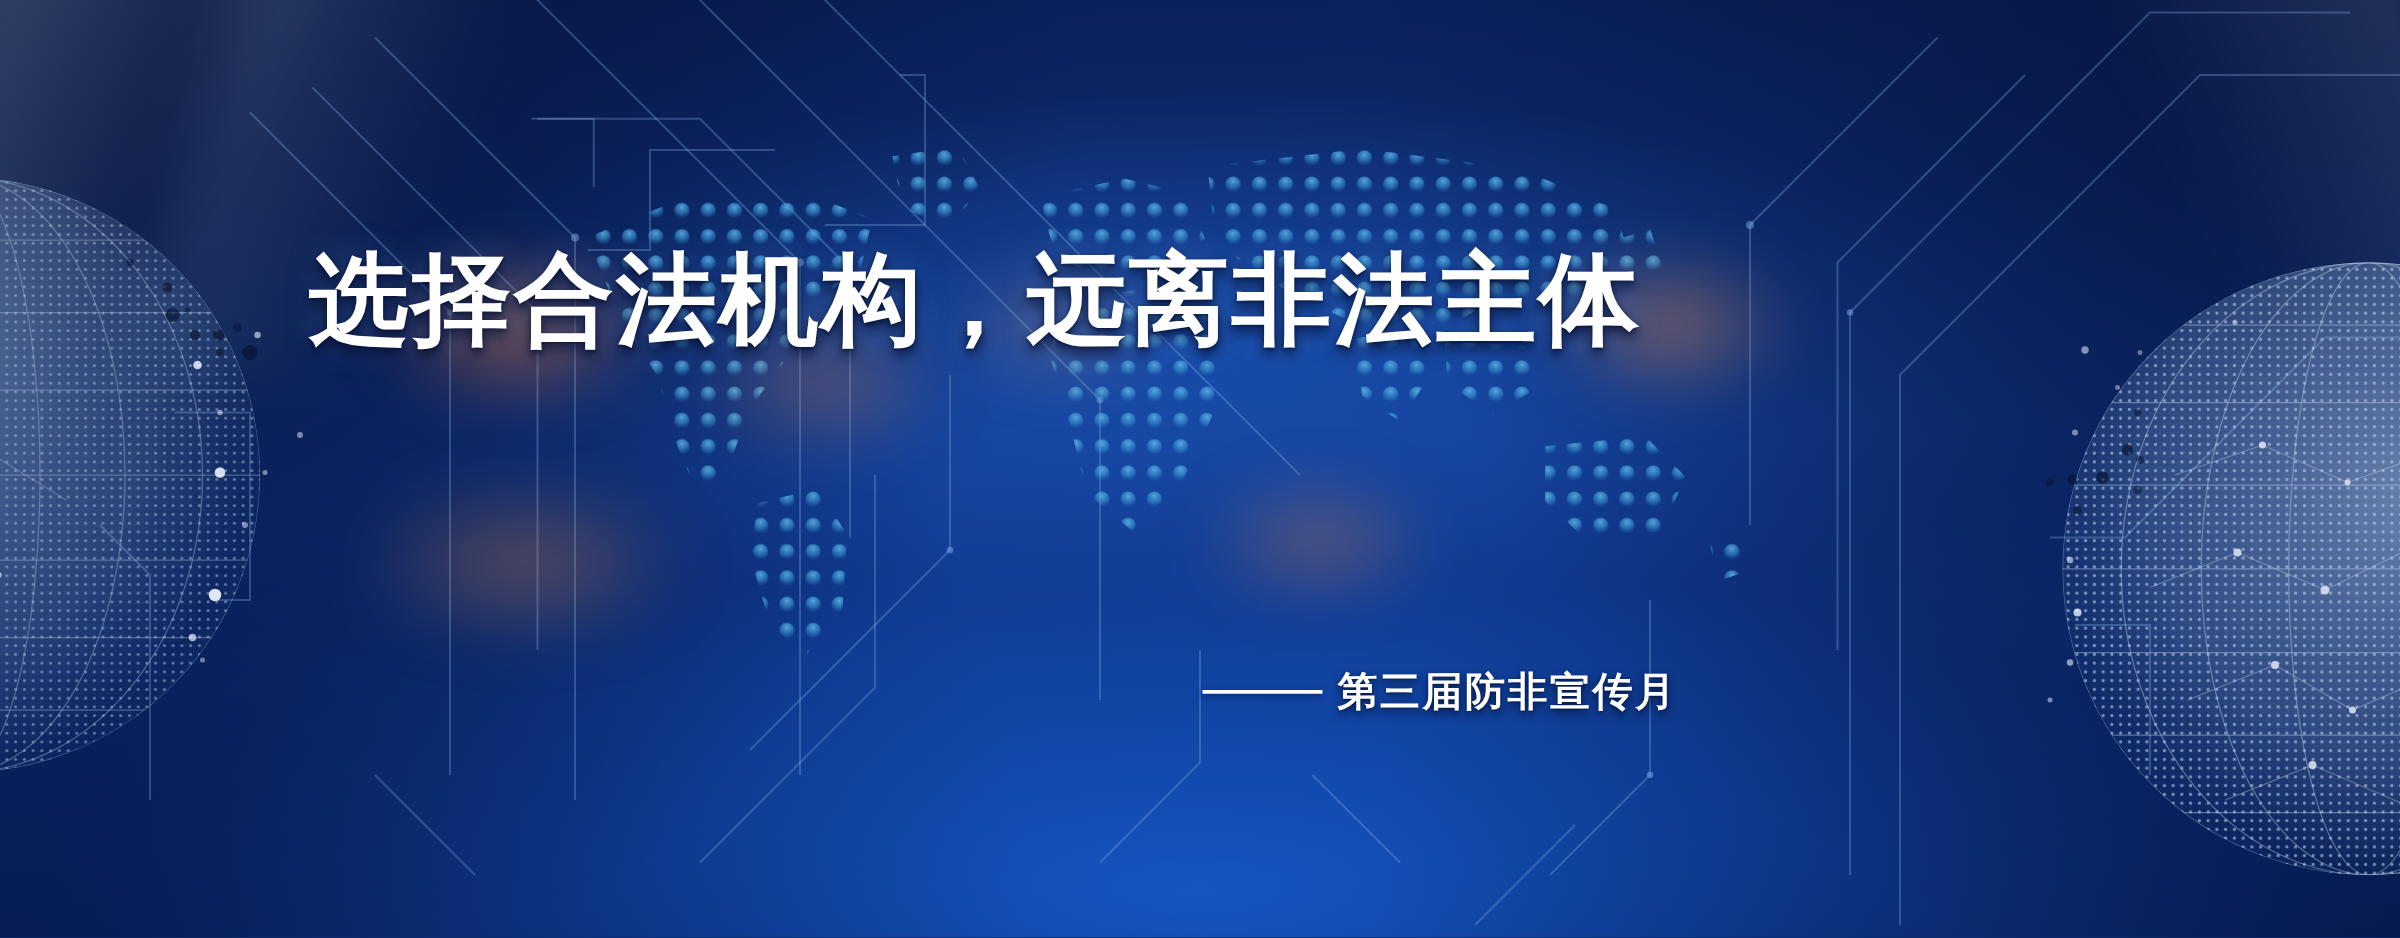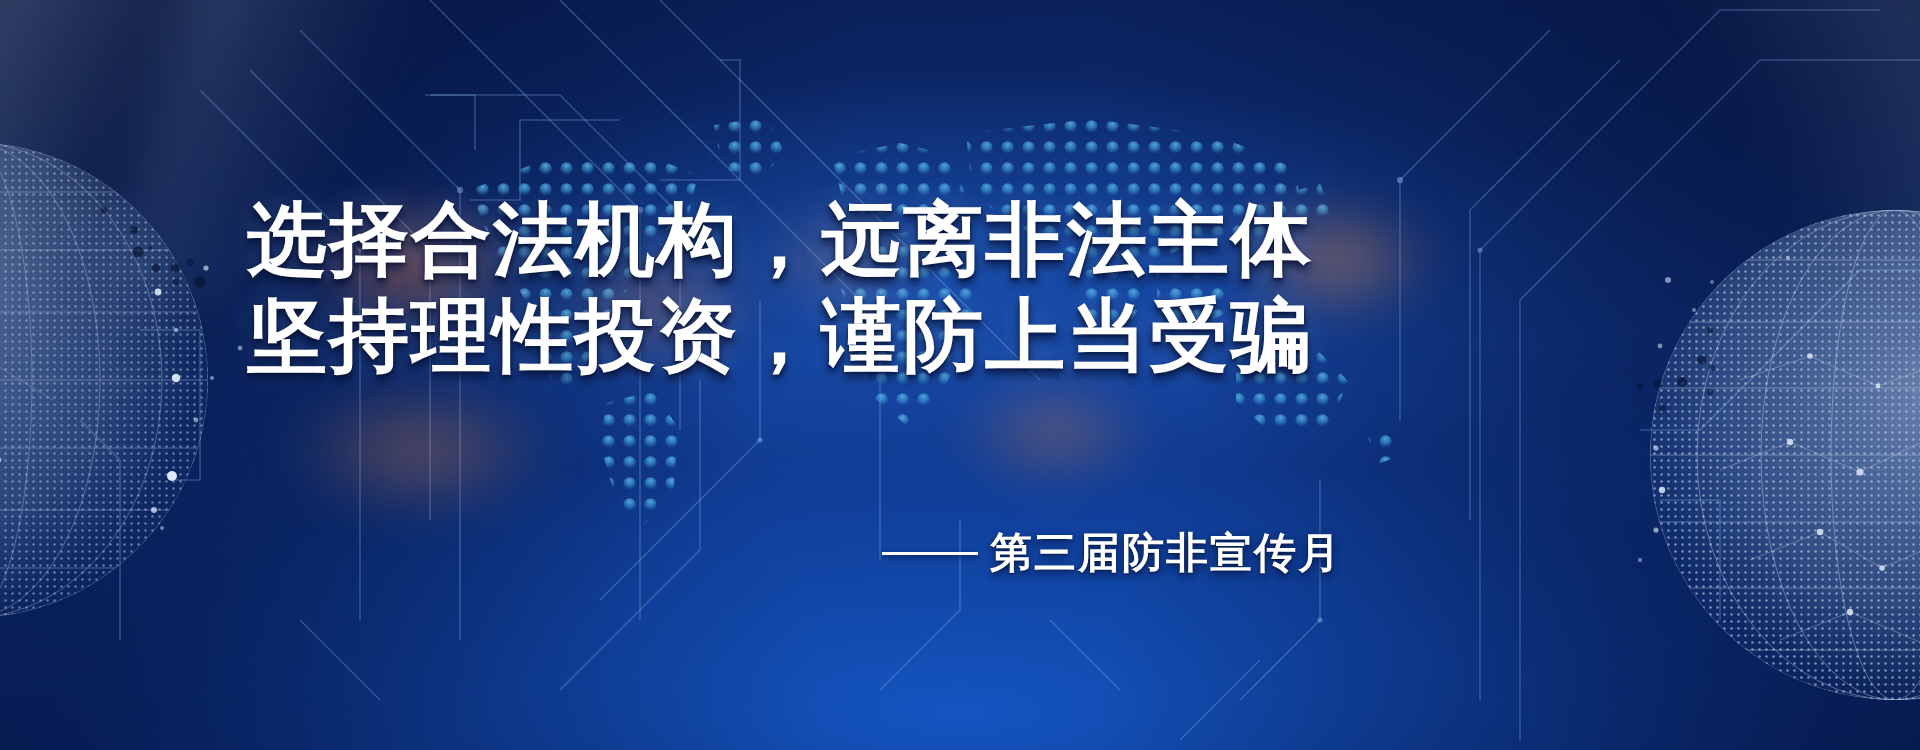--- a/index.html
+++ b/index.html
@@ -91,21 +91,21 @@
     position:absolute;left:0;top:530px;width:1560px;
     text-align:right;
     padding-right:218px;
     display:flex;justify-content:flex-end;align-items:center;gap:12px;
   }
   .rule{
     display:inline-block;width:96px;height:3px;background:#ffffff;
     box-shadow:0 2px 5px rgba(2,12,45,.6);
   }
   .attr-text{
-    color:#ffffff;font-size:42px;line-height:46px;font-weight:700;letter-spacing:2px;
+    color:#ffffff;font-size:32px;line-height:46px;font-weight:700;letter-spacing:2px;
     white-space:nowrap;
     text-shadow:0 4px 8px rgba(2,12,45,.72), 0 1px 2px rgba(2,12,45,.6);
   }
 </style>
 </head>
 <body>
 
 <div class="banner">
 
   <div class="vig"></div>
@@ -351,21 +351,20 @@
   <div class="flare f2"></div>
   <div class="flare f3"></div>
   <div class="flare f4"></div>
   <div class="flare f5"></div>
   <div class="flare f6"></div>
 
   <div class="content">
 
     <div class="headline">
       <span class="hl-line">选择合法机构，远离非法主体</span>
-      <span class="hl-line">坚持理性投资，谨防上当受骗</span>
     </div>
 
     <div class="attribution">
       <span class="rule"></span>
       <span class="attr-text">第三届防非宣传月</span>
     </div>
 
   </div>
 </div>
 

